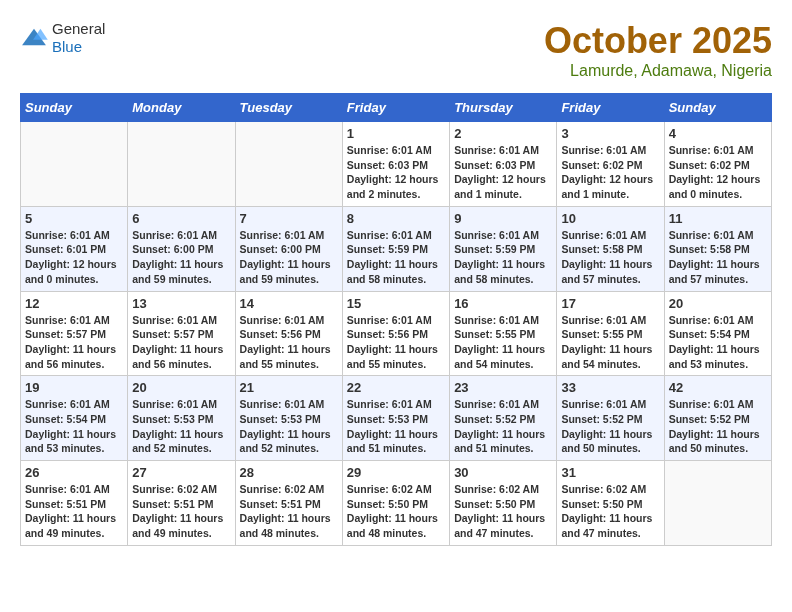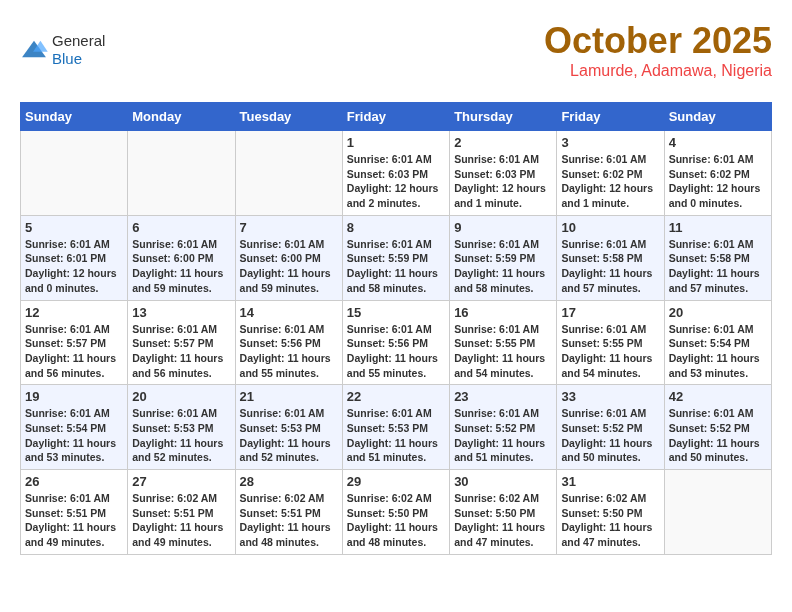--- a/index.html
+++ b/index.html
@@ -5,45 +5,46 @@
     * { box-sizing: border-box; margin: 0; padding: 0; }
     body {
       font-family: Arial, sans-serif;
       background: #fff;
       width: 792px;
       min-height: 612px;
       padding: 20px;
     }
     .header {
       display: flex;
-      align-items: center;
+      align-items: flex-start;
       justify-content: space-between;
-      margin-bottom: 22px;
+      margin-bottom: 13px;
     }
     .logo {
       display: flex;
       align-items: center;
       gap: 4px;
     }
     .logo-icon {
       width: 28px;
       height: 22px;
     }
     .title-block { text-align: right; }
     .month-title { font-size: 36px; color: #a16207; font-weight: bold; }
-    .location { font-size: 16px; color: #ef4444; }
+    .location { font-size: 16px; color: #4d7c0f; }
     .calendar { width: 100%; border-collapse: collapse; }
     .calendar th {
       background: #3366cc;
       color: #fff;
       font-size: 13px;
       font-weight: bold;
       padding: 6px 4px;
       text-align: left;
       border: 1px solid #3366cc;
+      font-style: italic;
     }
     .calendar td {
       border: 1px solid #ccc;
       vertical-align: top;
       padding: 4px;
       width: calc(100% / 7);
       min-height: 80px;
       font-size: 11px;
       color: #333;
       background: #fff;

